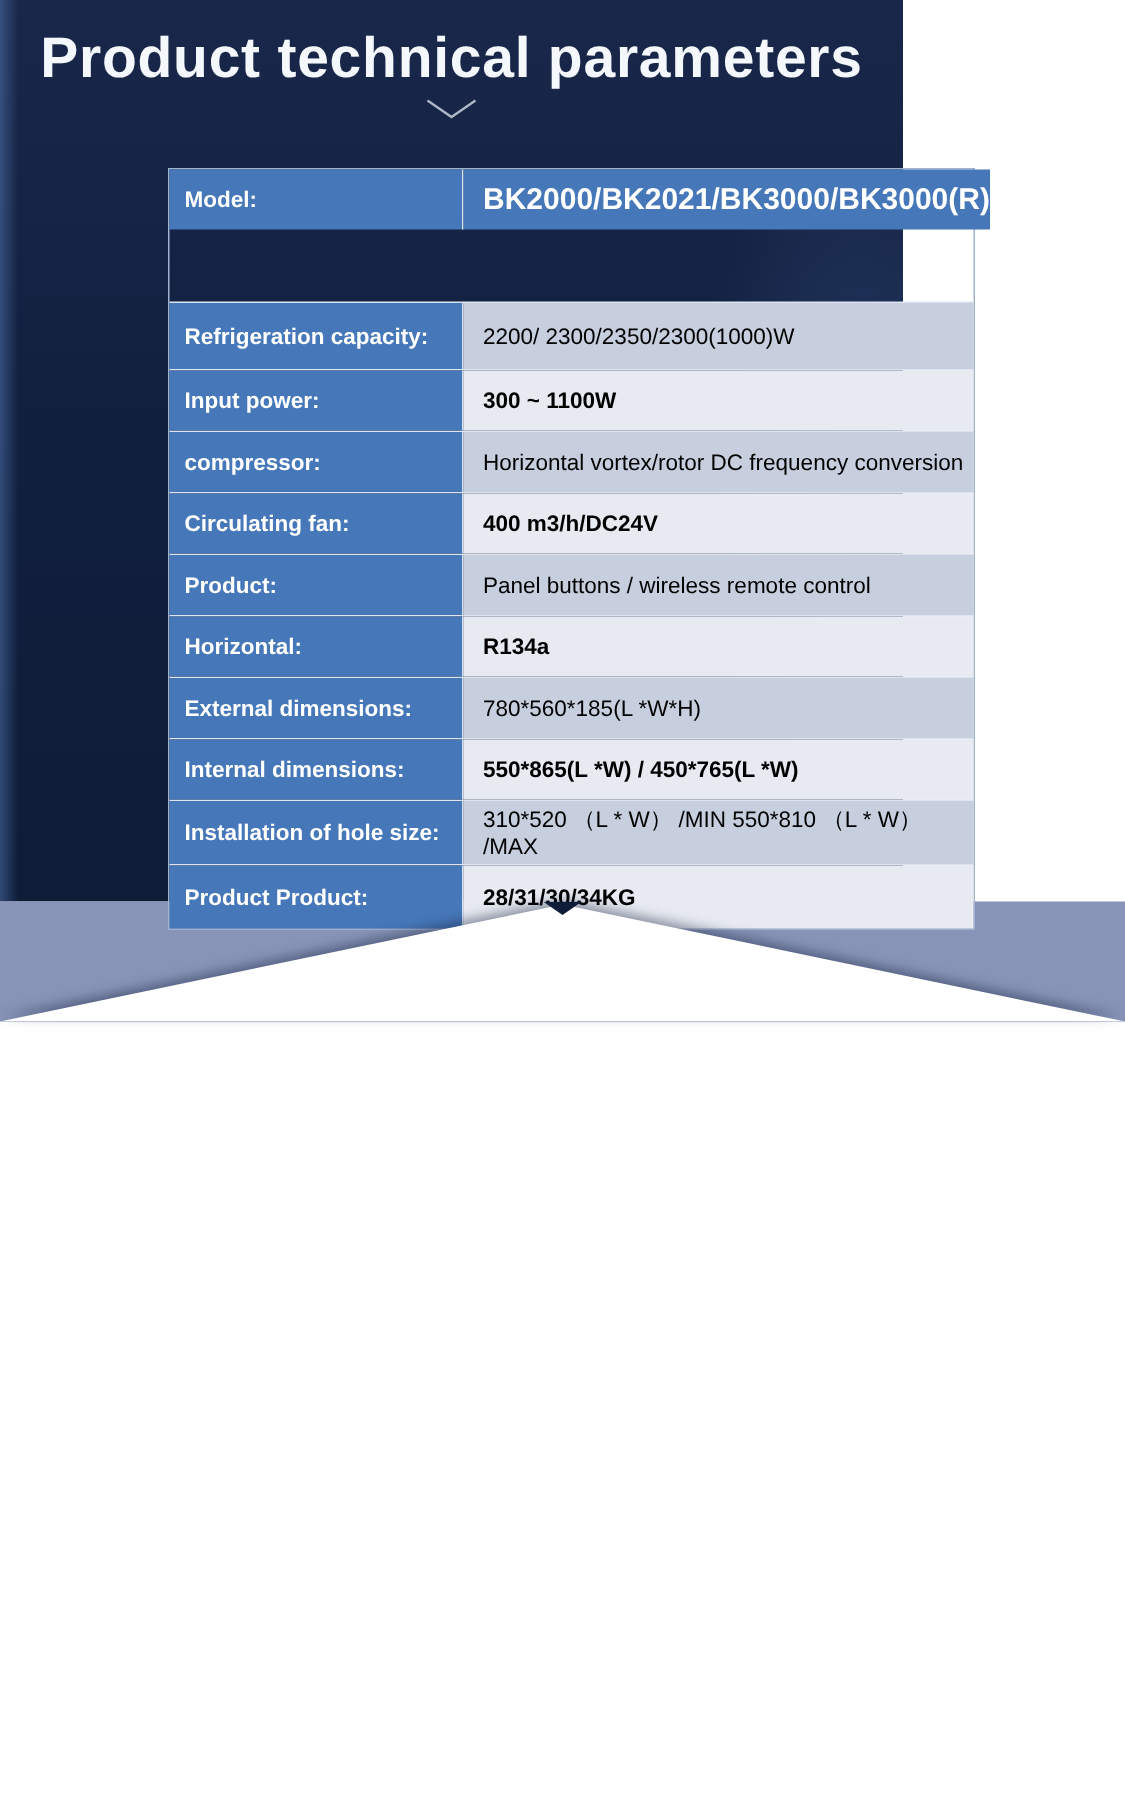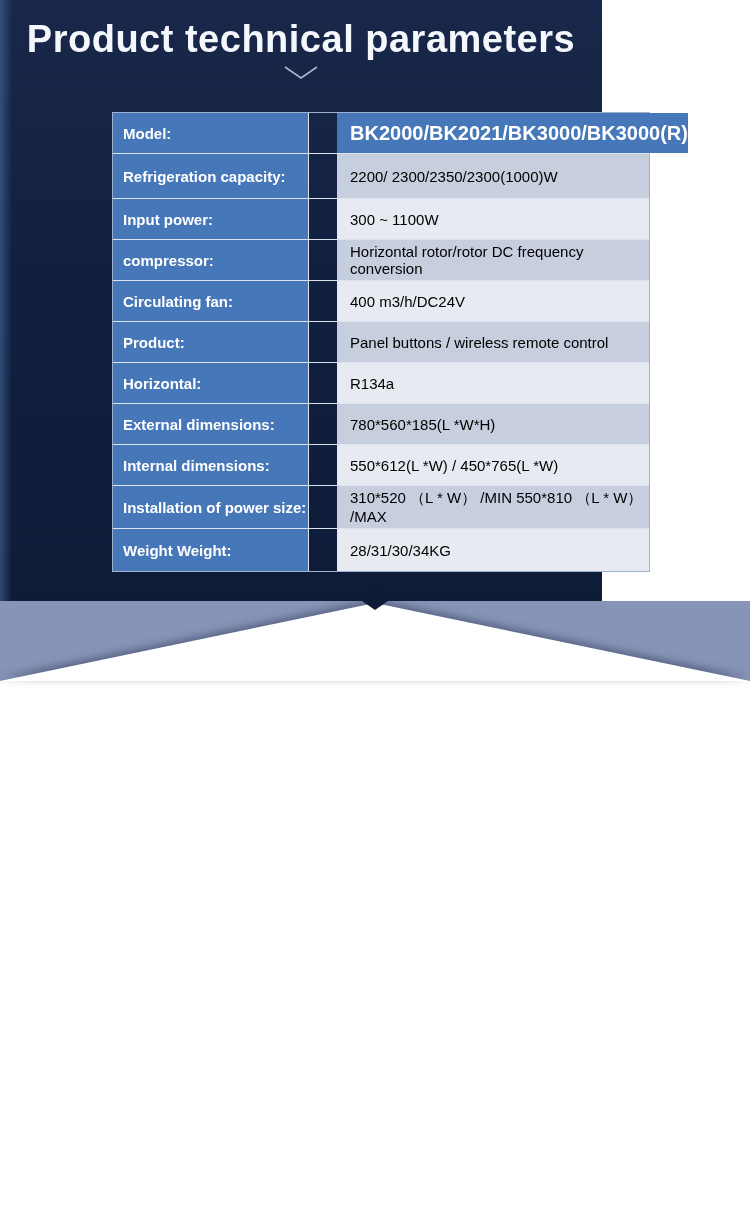--- a/index.html
+++ b/index.html
@@ -12,33 +12,33 @@
         background:linear-gradient(to right,rgba(90,130,190,.45),rgba(90,130,190,0));}
   .hero::after{content:"";position:absolute;right:0;top:120px;width:140px;height:420px;
         background:radial-gradient(ellipse at 80% 45%,rgba(80,120,185,.28),rgba(80,120,185,0) 70%);}
   .hero-title{position:absolute;left:0;top:18px;width:100%;text-align:center;
         color:#f4f7fb;font-size:38px;font-weight:bold;letter-spacing:.5px;margin:0;}
   .chev{position:absolute;left:50%;transform:translateX(-50%);}
   .chev-hero{top:64px;}
   
   .spec-table{position:absolute;left:112px;top:112px;width:538px;
         border:1px solid #9fb2cf;box-sizing:border-box;z-index:2;}
-  .srow{display:flex;height:40px;border-top:1.5px solid #dde4f0;gap:28px;}
+  .srow{display:flex;height:40px;border-top:1.5px solid #dde4f0;}
   .srow:first-child{border-top:none;}
-  .srow:nth-child(2){height:44px;}
+  .srow:nth-child(2){height:44px;margin-top:48px;}
   .srow:nth-child(10){height:42px;}
   .srow:nth-child(11){height:42px;}
   .srow .lbl{width:196px;min-width:196px;box-sizing:border-box;background:#4677b8;
         color:#fff;font-weight:bold;font-size:15px;display:flex;align-items:center;
         padding-left:10px;border-right:1.5px solid #dde4f0;}
   .srow .val{flex:1;display:flex;align-items:center;padding-left:13px;
         color:#000000;font-size:15px;box-sizing:border-box;}
   .srow.blue .val{background:#4677b8;color:#fff;font-weight:bold;font-size:20px;}
   .srow.dark .val{background:#c7cfdf;}
-  .srow.light .val{background:#e7eaf1;}
+  .srow.light .val{background:#e7eaf1;font-weight:bold;}
   
   .band{position:absolute;left:0;top:601px;width:750px;height:80px;background:#8794b7;z-index:1;}
   .wedge-wrap{position:absolute;left:0;top:603px;width:750px;height:78px;z-index:2;
         filter:drop-shadow(0 -3px 4px rgba(20,30,60,.45));}
   .wedge{width:100%;height:100%;background:#fff;
         clip-path:polygon(50% 0%,100% 100%,0% 100%);}
   .notch{position:absolute;left:362px;top:601px;width:26px;height:9px;background:#0e1c38;
         clip-path:polygon(0 0,100% 0,50% 100%);z-index:3;}
   
   .inst{position:absolute;left:0;top:601px;width:750px;height:607px;background:transparent;}
@@ -62,48 +62,48 @@
       <div class="srow dark">
         <div class="lbl">Refrigeration capacity:</div>
         <div class="val">2200/ 2300/2350/2300(1000)W</div>
       </div>
       <div class="srow light">
         <div class="lbl">Input power:</div>
         <div class="val">300 ~ 1100W</div>
       </div>
       <div class="srow dark">
         <div class="lbl">compressor:</div>
-        <div class="val">Horizontal rotor/rotor DC frequency conversion</div>
+        <div class="val">Horizontal vortex/rotor DC frequency conversion</div>
       </div>
       <div class="srow light">
         <div class="lbl">Circulating fan:</div>
         <div class="val">400 m3/h/DC24V</div>
       </div>
       <div class="srow dark">
         <div class="lbl">Product:</div>
         <div class="val">Panel buttons / wireless remote control</div>
       </div>
       <div class="srow light">
         <div class="lbl">Horizontal:</div>
         <div class="val">R134a</div>
       </div>
       <div class="srow dark">
         <div class="lbl">External dimensions:</div>
         <div class="val">780*560*185(L *W*H)</div>
       </div>
       <div class="srow light">
         <div class="lbl">Internal dimensions:</div>
-        <div class="val">550*612(L *W) / 450*765(L *W)</div>
+        <div class="val">550*865(L *W) / 450*765(L *W)</div>
       </div>
       <div class="srow dark">
-        <div class="lbl">Installation of power size:</div>
+        <div class="lbl">Installation of hole size:</div>
         <div class="val">310*520 （L * W） /MIN  550*810 （L * W） /MAX</div>
       </div>
       <div class="srow light">
-        <div class="lbl">Weight Weight:</div>
+        <div class="lbl">Product Product:</div>
         <div class="val">28/31/30/34KG</div>
       </div>
     </div>
   </section>
 
   <div class="band"></div>
   <div class="wedge-wrap">
       <div class="wedge"></div>
     </div>
   <div class="notch"></div>

